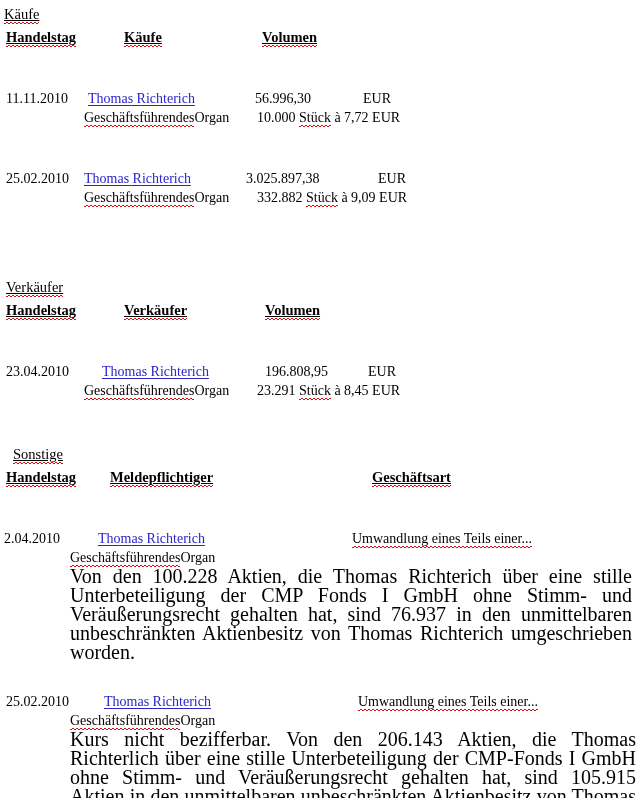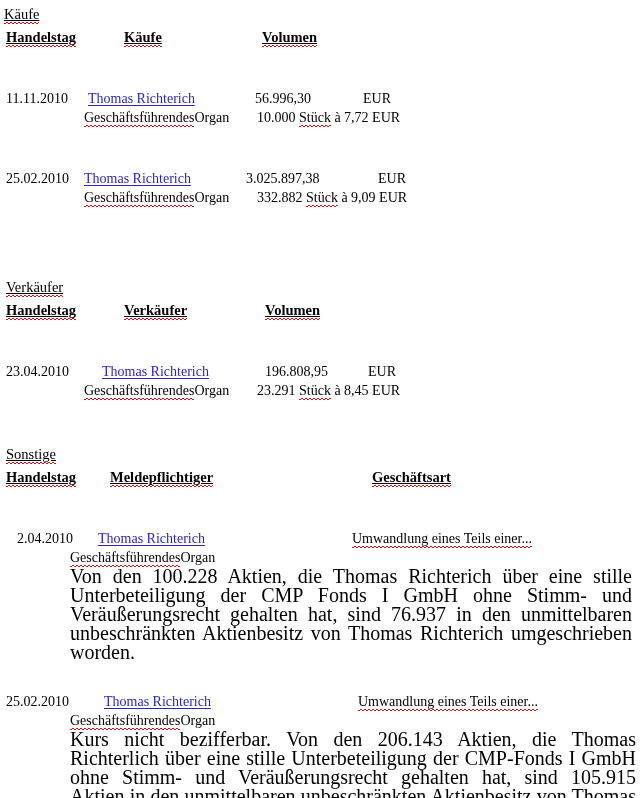--- a/index.html
+++ b/index.html
@@ -184,36 +184,36 @@
     </div>
     <div class="subrow">
       <span class="cell" style="left:84px;"><span class="sq">Geschäftsführendes</span><span>Organ</span></span>
       <span class="cell" style="left:257px;"><span>23.291 </span><span class="sq">Stück</span><span> à 8,45 EUR</span></span>
     </div>
   </div>
 
   <div style="height:46px"></div>
   <div>
 
-    <div style="padding-left:6px;">
+    <div style="padding-left:13px;">
       <span class="section-label"><span class="sq">Sonstige</span></span>
     </div>
 
     <div style="height:4px"></div>
 
     <div class="header-row">
       <span class="hcell" style="left:6px;"><span class="sq">Handelstag</span></span>
       <span class="hcell" style="left:110px;"><span class="sq">Meldepflichtiger</span></span>
       <span class="hcell" style="left:372px;"><span class="sq">Geschäftsart</span></span>
     </div>
 
     <div class="spacer-42"></div>
 
     <div class="row">
-      <span class="cell" style="left:17px;">2.04.2010</span>
+      <span class="cell" style="left:4px;">2.04.2010</span>
       <span class="cell person" style="left:98px;"><span class="sq">Thomas  Richterich</span></span>
       <span class="cell geschaeftsart" style="left:352px;"><span class="sq">Umwandlung eines Teils  einer...</span></span>
     </div>
     <div class="subrow">
       <span class="cell" style="left:70px;"><span class="sq">Geschäftsführendes</span><span>Organ</span></span>
     </div>
     <div class="para" style="margin-left:70px; margin-right:8px;">Von den 100.228 Aktien, die Thomas Richterich über eine stille Unterbeteiligung der CMP Fonds I GmbH ohne Stimm- und Veräußerungsrecht gehalten hat, sind 76.937 in den unmittelbaren unbeschränkten Aktienbesitz von Thomas Richterich umgeschrieben worden.</div>
 
     <div class="spacer-30"></div>
 

